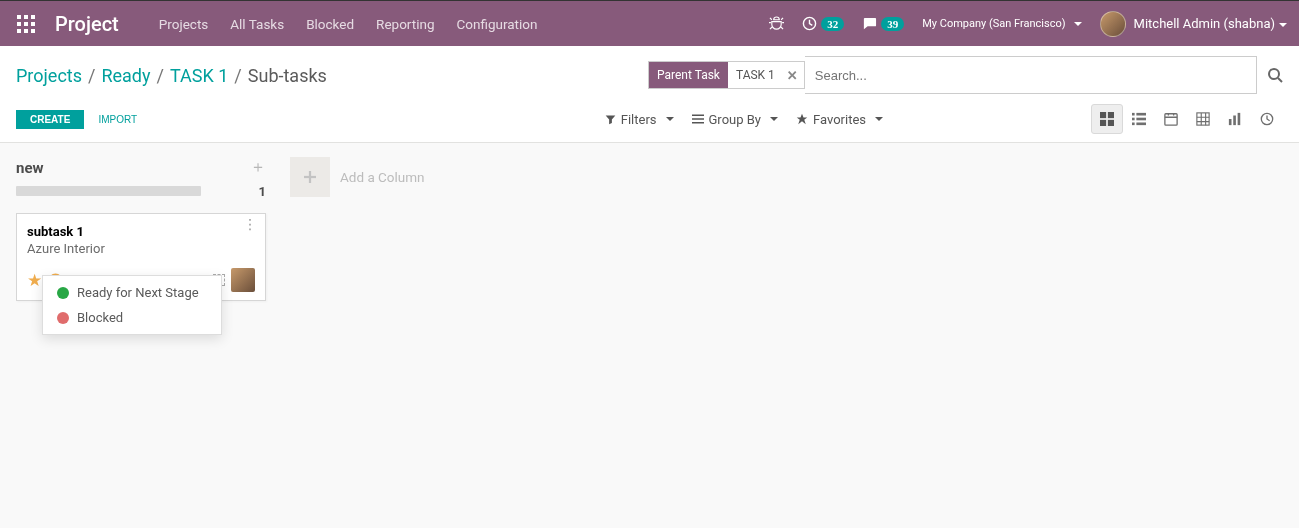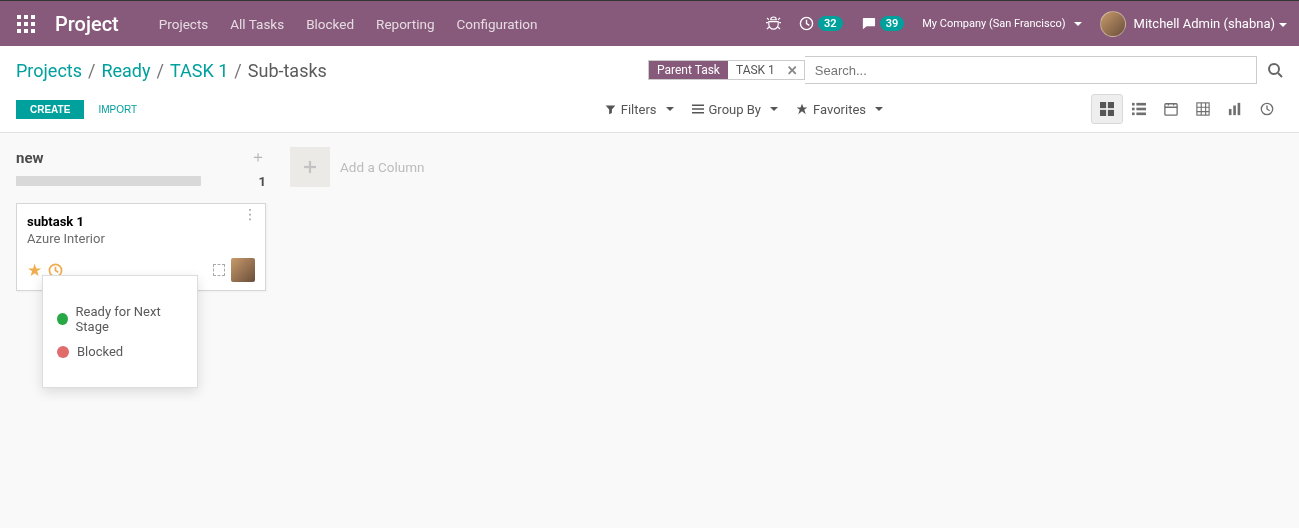--- a/index.html
+++ b/index.html
@@ -34,21 +34,21 @@
 }
 .brand {
   font-size: 20px;
   font-weight: 500;
   margin-right: 40px;
 }
 .nav-menu { display: flex; gap: 22px; }
 .nav-menu a { color: #e6dbe3; text-decoration: none; font-size: 13.5px; cursor: pointer; }
 .nav-right { margin-left: auto; display: flex; align-items: center; gap: 18px; }
 .nav-icon { display: inline-flex; align-items: center; gap: 4px; cursor: pointer; }
-.badge { background: #00a09d; color: #fff; border-radius: 10px; font-size: 11px; padding: 1px 6px; font-weight: 600; }
+.badge { background: #00a09d; color: #fff; border-radius: 10px; font-size: 11px; padding: 1px 6px; font-weight: 600; font-family: Liberation Serif, serif; }
 .company { cursor: pointer; font-size: 11px; display: flex; align-items: center; gap: 4px;}
 .user { display: flex; align-items: center; gap: 8px; cursor: pointer; }
 .avatar {
   width: 26px; height: 26px; border-radius: 50%;
   background: linear-gradient(135deg,#c79a6b,#6a4e3a);
   display: inline-block;
   border: 1px solid rgba(255,255,255,0.4);
 }
 .caret-down::after {
   content: "";
@@ -73,30 +73,30 @@
 .breadcrumb .current { color: #5b5b5b; }
 .search-area {
   margin-left: auto;
   display: flex;
   align-items: center;
   width: 635px;
 }
 .facet {
   display: flex; align-items: center;
   border: 1px solid #ccc;
-  height: 20px;
+  height: 28px;
   background: #fff;
   overflow: hidden;
 }
 .facet-label { background: #875A7B; color: #fff; padding: 0 8px; height: 100%; display: flex; align-items: center; font-size: 12px;}
 .facet-value { padding: 0 6px 0 8px; font-size: 12px; color: #555; }
 .facet-remove { color: #888; padding: 0 6px; cursor: pointer; font-weight: bold; font-size: 13px;}
 .search-input {
   flex: 1; border: 1px solid #ccc; border-left: none; height: 28px;
-  padding: 8px 10px; outline: none; font-size: 13px; color: #555;
+  padding: 18px 10px; outline: none; font-size: 13px; color: #555;
 }
 .search-btn { margin-left: 10px; color: #666; cursor: pointer; }
 
 .cp-row2 { display: flex; align-items: center; }
 .btn {
   border: none; padding: 4px 14px; font-size: 10px; cursor: pointer;
   display: inline-flex; align-items: center; font-weight: 600;
 }
 .btn-primary { background: #00A09D; color: #fff; }
 .btn-link { background: transparent; color: #00A09D; font-weight: 500;}
@@ -146,25 +146,25 @@
   color: #c3c3c3; font-size: 14px; cursor: pointer;
   border: none;
 }
 .add-col-text { color: #bcbcbc; font-size: 13.5px; }
 
 
 .ks-popover {
   position: absolute;
   left: 42px;
   top: 275px;
-  width: 156px;
+  width: 180px;
   background: #fff;
   border: 1px solid #ddd;
   box-shadow: 0 4px 12px rgba(0,0,0,0.12);
-  padding: 23px 0;
+  padding: 4px 0;
   z-index: 10;
 }
 .ks-item { display: flex; align-items: center; gap: 8px; padding: 5px 14px; cursor: pointer; color: #5a5a5a;}
 .dot { width: 12px; height: 12px; border-radius: 50%; }
 .dot-green { background: #28a745; }
 .dot-red { background: #e06c6c; }
 
 svg { display: block; }
 </style>
 </head>

